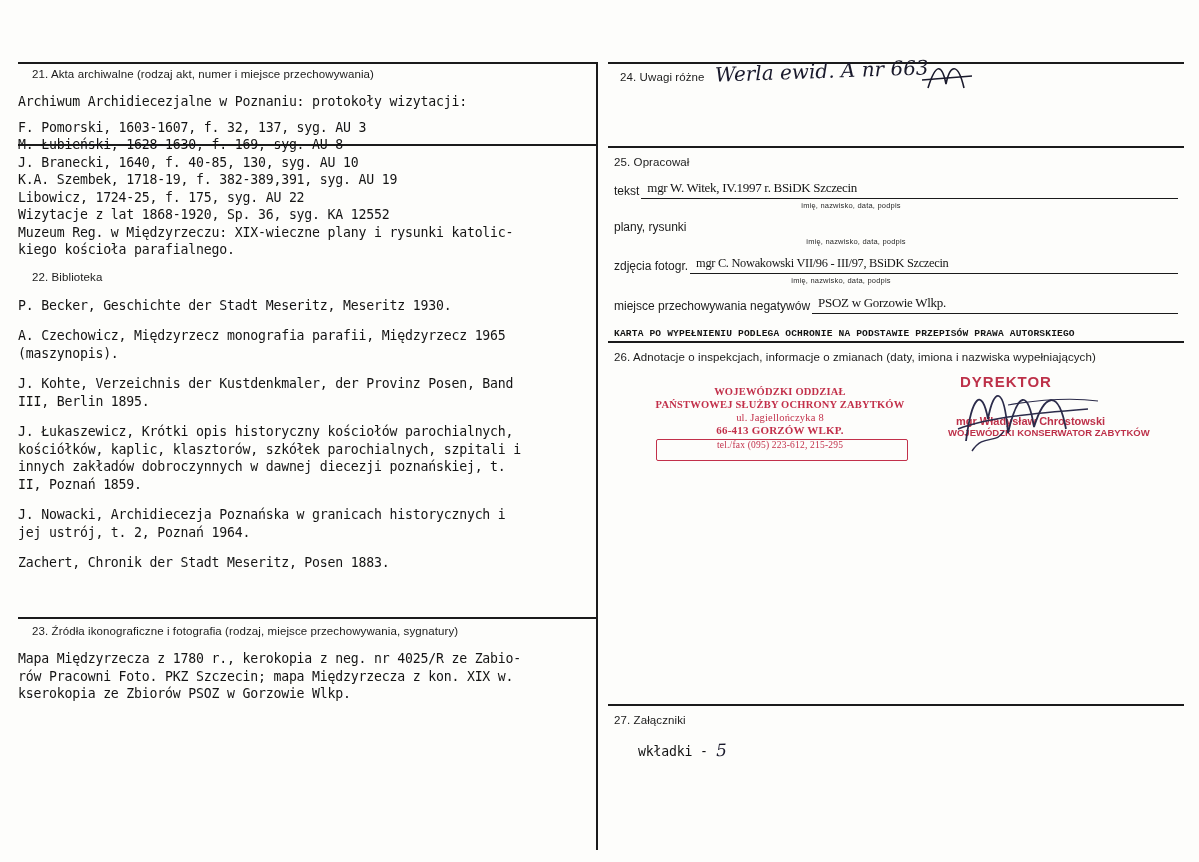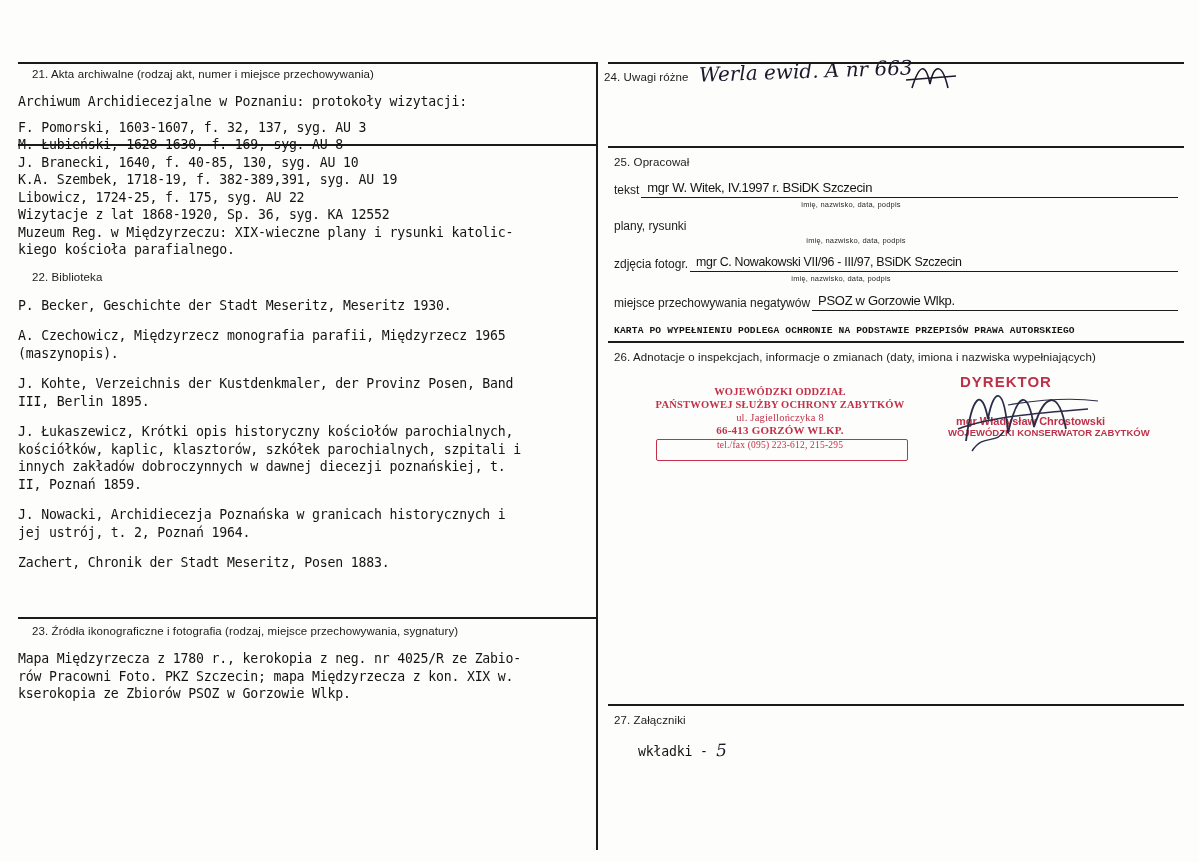--- a/index.html
+++ b/index.html
@@ -71,21 +71,21 @@
   }
   .field-caption {
     font-size: 12px;
     color: #1b1b1b;
     white-space: nowrap;
     padding-bottom: 1px;
   }
   .field-fill {
     flex: 1;
     border-bottom: 1.5px solid #1b1b1b;
-    font-family: Liberation Sans, sans-serif;
+    font-family: Liberation Serif, serif;
     font-size: 13px;
     letter-spacing: -0.3px;
     padding: 0 0 2px 6px;
     color: #141414;
     white-space: nowrap;
   }
   .subcaption {
     font-size: 7.5px;
     letter-spacing: .2px;
     color: #2a2a2a;
@@ -197,21 +197,21 @@
 
   <div style="position:absolute; left:18px; top:619px; width:578px;">
     <div class="section-label" style="padding:6px 0 0 14px;">23. Źródła ikonograficzne i fotografia (rodzaj, miejsce przechowywania, sygnatury)</div>
     <div class="typed" style="margin-top:13px;">
       <p>Mapa Międzyrzecza z 1780 r., kerokopia z neg. nr 4025/R ze Zabio-</p>
       <p>rów Pracowni Foto. PKZ Szczecin; mapa Międzyrzecza z kon. XIX w.</p>
       <p>kserokopia ze Zbiorów PSOZ w Gorzowie Wlkp.</p>
     </div>
   </div>
 
-  <div style="position:absolute; left:604px; top:64px; width:576px;">
+  <div style="position:absolute; left:620px; top:64px; width:576px;">
     <div style="display:flex; align-items:flex-start; gap:10px; padding-top:7px;">
       <div class="section-label">24. Uwagi różne</div>
       <div class="hand" style="font-size:20px; margin-top:-12px;">Werla ewid. A nr 663</div>
     </div>
     <svg class="scribble" style="left:300px; top:-6px;" width="60" height="40" viewBox="0 0 60 40">
       <path d="M8 30 C 16 4, 22 6, 26 26 C 30 6, 38 4, 44 30" stroke="#1a1a2c" stroke-width="1.6" fill="none"></path>
       <path d="M2 22 L 52 18" stroke="#1a1a2c" stroke-width="1.3" fill="none"></path>
     </svg>
   </div>
 

